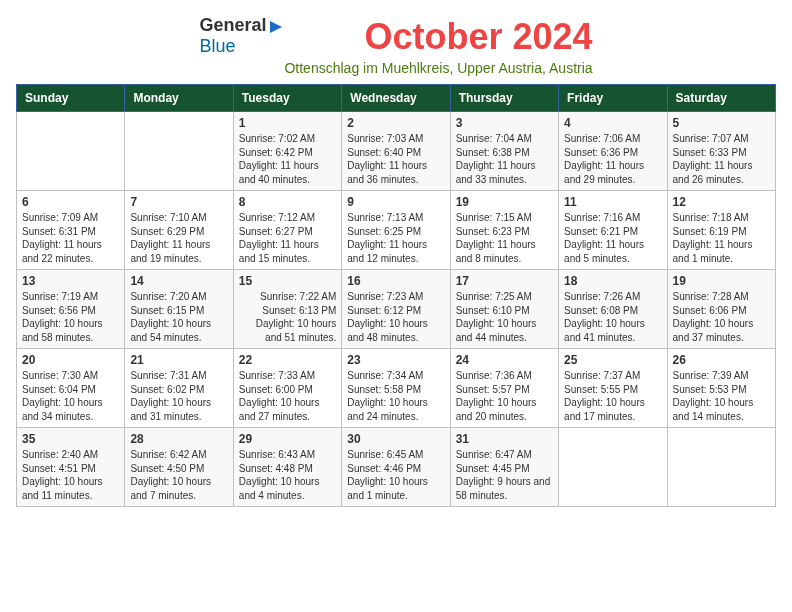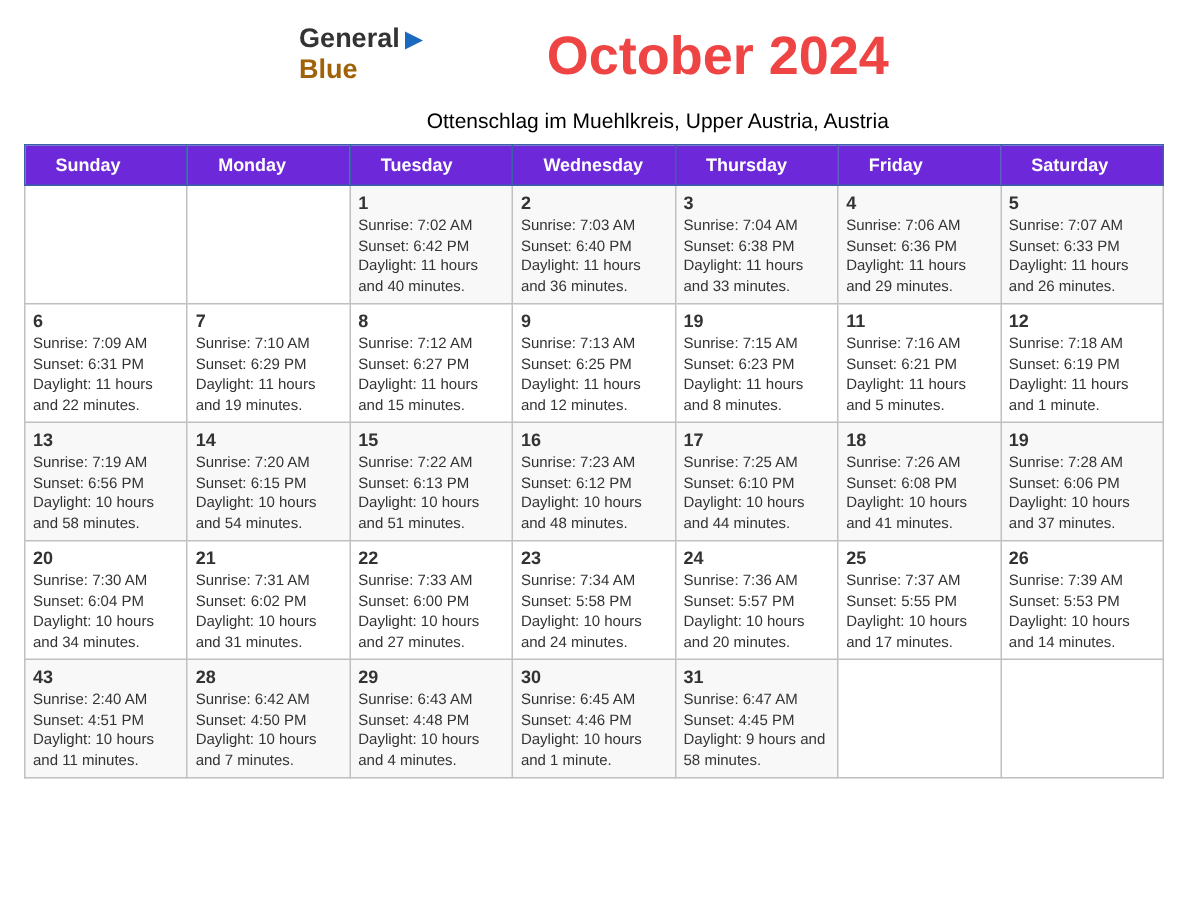--- a/index.html
+++ b/index.html
@@ -21,45 +21,45 @@
       flex-direction: column;
       align-items: flex-start;
     }
     .logo-text {
       font-size: 18px;
       font-weight: bold;
       color: #333;
       line-height: 1.1;
     }
     .logo-line1 { display: flex; align-items: center; }
-    .logo-line2 { color: #a16207; font-size: 18px; font-weight: bold; }
+    .logo-line2 { color: #0369a1; font-size: 18px; font-weight: normal; }
     .title-section {
       text-align: right;
     }
     .month-title {
       font-size: 36px;
       font-weight: bold;
       color: #ef4444;
     }
     .subtitle {
       font-size: 14px;
-      color: #000000;
-      margin-top: 14px;
+      color: #4d7c0f;
+      margin-top: 2px;
     }
     .calendar {
       width: 100%;
       border-collapse: collapse;
       margin-top: 8px;
     }
     .calendar thead th {
-      background: #6d28d9;
+      background: #14532d;
       color: #fff;
       font-size: 12px;
       font-weight: bold;
-      padding: 6px 20px;
+      padding: 6px 8px;
       text-align: left;
       border: 1px solid #3a60a8;
     }
     .calendar tbody td {
       border: 1px solid #c0c0c0;
       vertical-align: top;
       padding: 4px 5px;
       font-size: 10.5px;
       color: #333;
       width: 14.28%;
@@ -203,21 +203,21 @@
 Daylight: 10 hours and 58 minutes.</div>
         </td>
         <td>
           <span class="day-number">14</span>
           <div class="day-info" style="white-space: pre-line;">Sunrise: 7:20 AM
 Sunset: 6:15 PM
 Daylight: 10 hours and 54 minutes.</div>
         </td>
         <td>
           <span class="day-number">15</span>
-          <div class="day-info" style="white-space: pre-line;">Sunrise: 7:22 AM
+          <div class="day-info" style="white-space: pre-line; text-align: right;">Sunrise: 7:22 AM
 Sunset: 6:13 PM
 Daylight: 10 hours and 51 minutes.</div>
         </td>
         <td>
           <span class="day-number">16</span>
           <div class="day-info" style="white-space: pre-line;">Sunrise: 7:23 AM
 Sunset: 6:12 PM
 Daylight: 10 hours and 48 minutes.</div>
         </td>
         <td>
@@ -278,21 +278,21 @@
         </td>
         <td>
           <span class="day-number">26</span>
           <div class="day-info" style="white-space: pre-line;">Sunrise: 7:39 AM
 Sunset: 5:53 PM
 Daylight: 10 hours and 14 minutes.</div>
         </td>
       </tr>
       <tr>
         <td>
-          <span class="day-number">43</span>
+          <span class="day-number">35</span>
           <div class="day-info" style="white-space: pre-line;">Sunrise: 2:40 AM
 Sunset: 4:51 PM
 Daylight: 10 hours and 11 minutes.</div>
         </td>
         <td>
           <span class="day-number">28</span>
           <div class="day-info" style="white-space: pre-line;">Sunrise: 6:42 AM
 Sunset: 4:50 PM
 Daylight: 10 hours and 7 minutes.</div>
         </td>

